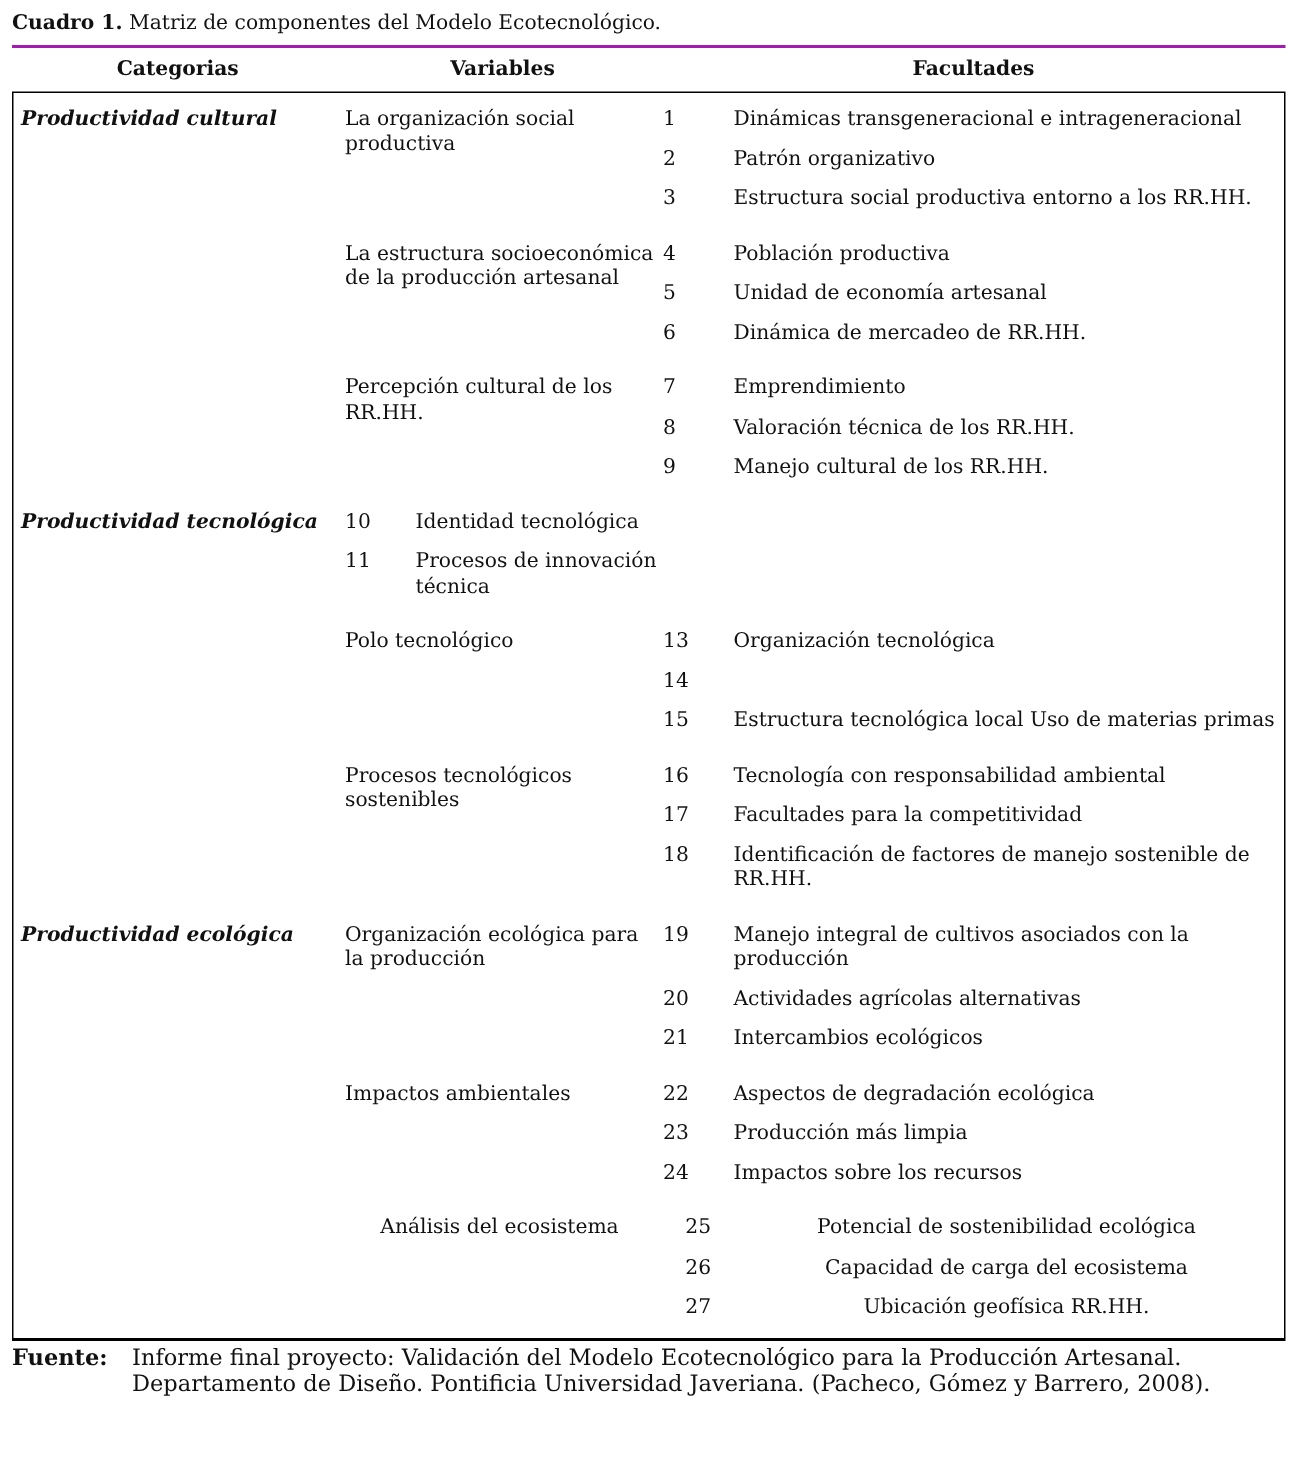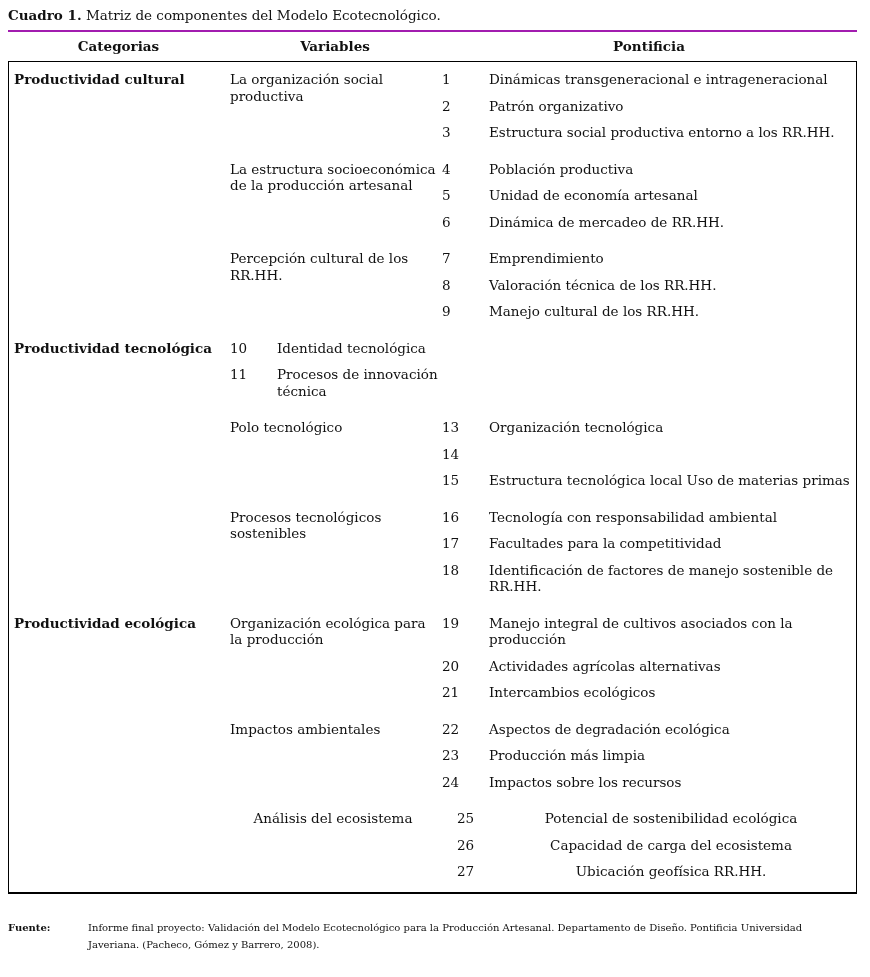--- a/index.html
+++ b/index.html
@@ -50,41 +50,42 @@
     grid-template-columns: 218px 212px 1fr;
     margin-bottom: 10px;
   }
   .group:last-child { margin-bottom: 2px; text-align: center; }
 
   .cell { line-height: 16.5px; }
   .cell.cat {
     font-weight: bold;
     padding-left: 2px;
     padding-right: 8px;
+    font-style: italic;
   }
   .cell.var {
     padding-right: 6px;
   }
 
   .dim {
     display: flex;
     margin-bottom: 10px;
     line-height: 16.5px;
   }
   .dim .num {
     width: 47px;
     flex-shrink: 0;
   }
   .dim .txt { flex: 1; }
 
   .footer {
     display: flex;
-    margin-top: 25px;
+    margin-top: 3px;
     line-height: 17px;
-    font-size: 10px;
+    font-size: 15px;
   }
   .footer .f-label {
     width: 80px;
     flex-shrink: 0;
     font-weight: bold;
   }
   .footer .f-text { flex: 1; padding-right: 10px; }
 </style>
 </head>
 <body>
@@ -92,21 +93,21 @@
 <div class="page">
 
   <div class="caption">
     <span class="bold">Cuadro 1.</span>
     <span>Matriz de componentes del Modelo Ecotecnológico.</span>
   </div>
 
   <div class="header-row">
     <div class="hcell">Categorias</div>
     <div class="hcell">Variables</div>
-    <div class="hcell">Pontificia</div>
+    <div class="hcell">Facultades</div>
   </div>
 
   <div class="body-box" id="table-body">
       <div class="group">
         <div class="cell cat">Productividad cultural</div>
         <div class="cell var">La organización social productiva</div>
         <div class="cell dims">
           <div class="dim">
             <span class="num">1</span>
             <span class="txt">Dinámicas transgeneracional e intrageneracional</span>

